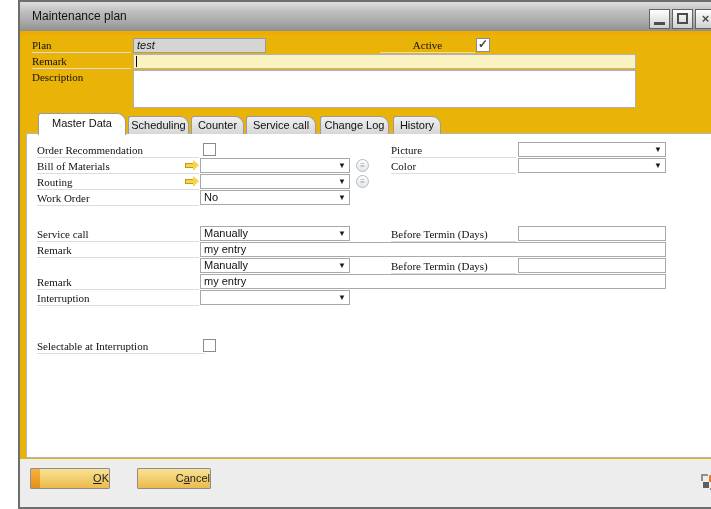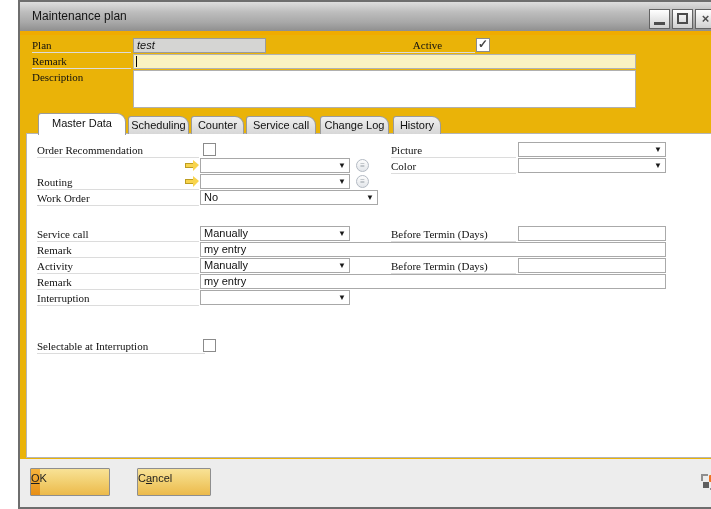--- a/index.html
+++ b/index.html
@@ -46,23 +46,23 @@
   .larr{position:absolute;width:14px;height:11px;cursor:pointer;}
   .larr .shaft{position:absolute;left:0;top:3px;width:8px;height:5px;background:#f8d44c;border:1px solid #bd9d22;border-right:none;box-sizing:border-box;}
   .larr .head{position:absolute;left:8px;top:0;width:0;height:0;border-left:6px solid #f8d44c;border-top:5px solid transparent;border-bottom:6px solid transparent;}
 
   
   .cfl{position:absolute;width:13px;height:13px;border:1px solid #b3bac3;border-radius:50%;
     background:linear-gradient(#fdfdfd,#e3e6ea);color:#98a0a8;font-size:8px;line-height:11px;text-align:center;box-sizing:border-box;cursor:pointer;}
 
   
   .footer{position:absolute;left:2px;top:459px;width:707px;height:48px;background:#ededed;}
-  .btn{position:absolute;top:9px;height:28px;border:1px solid #8e8e8e;border-radius:1px;box-sizing:border-box;
+  .btn{position:absolute;top:9px;height:21px;border:1px solid #8e8e8e;border-radius:1px;box-sizing:border-box;
     background:linear-gradient(180deg,#f8e296 0%,#f2cf70 50%,#ecba4b 100%);
-    font-size:11px;color:#1d1d1d;text-align:left;line-height:19px;cursor:pointer;overflow:hidden;}
+    font-size:11px;color:#1d1d1d;text-align:right;line-height:19px;cursor:pointer;overflow:hidden;padding-left:8px;}
   .btn .stripe{position:absolute;left:0;top:0;width:9px;height:100%;background:linear-gradient(180deg,#f6b33d,#e78f17);}
   .btn .cap{position:relative;}
   .key{text-decoration:underline;}
 
   
   .rz{position:absolute;left:683px;top:474px;width:16px;height:16px;cursor:nwse-resize;}
   .rz .tl{position:absolute;left:0;top:0;width:7px;height:7px;border-left:2px solid #8f8f8f;border-top:2px solid #8f8f8f;box-sizing:border-box;}
   .rz .br{position:absolute;right:0;bottom:0;width:7px;height:7px;border-right:2px solid #8f8f8f;border-bottom:2px solid #8f8f8f;box-sizing:border-box;}
   .rz .orange{position:absolute;right:1px;top:1px;width:7px;height:7px;background:#ee7523;border-radius:1px;}
   .rz .dark{position:absolute;left:2px;bottom:2px;width:6px;height:6px;background:#5f5f5f;}
@@ -117,20 +117,21 @@
   <div class="panel">
 
     <div class="lbl" style="left:10px;top:8px;width:162px;">Order Recommendation</div>
     <div class="checkbox" style="left:176px;top:9px;"></div>
     <div class="lbl" style="left:364px;top:8px;width:125px;">Picture</div>
     <div class="combo" style="left:491px;top:8px;width:148px;">
       <span></span>
       <span class="arrow">▼</span>
     </div>
 
+    <div class="lbl" style="left:10px;top:24px;width:162px;">Bill of Materials</div>
     <div class="larr" style="left:158px;top:26px;">
         <div class="shaft"></div>
         <div class="head"></div>
       </div>
     <div class="combo" style="left:173px;top:24px;width:150px;">
       <span></span>
       <span class="arrow">▼</span>
     </div>
     <div class="cfl" style="left:329px;top:25px;">≡</div>
     <div class="lbl" style="left:364px;top:24px;width:125px;">Color</div>
@@ -144,41 +145,40 @@
         <div class="shaft"></div>
         <div class="head"></div>
       </div>
     <div class="combo" style="left:173px;top:40px;width:150px;">
       <span></span>
       <span class="arrow">▼</span>
     </div>
     <div class="cfl" style="left:329px;top:41px;">≡</div>
 
     <div class="lbl" style="left:10px;top:56px;width:162px;">Work Order</div>
-    <div class="combo" style="left:173px;top:56px;width:178px;">
+    <div class="combo" style="left:173px;top:56px;width:150px;">
       <span>No</span>
       <span class="arrow">▼</span>
     </div>
 
     <div class="lbl" style="left:10px;top:92px;width:162px;">Service call</div>
     <div class="combo" style="left:173px;top:92px;width:150px;">
       <span>Manually</span>
       <span class="arrow">▼</span>
     </div>
     <div class="lbl" style="left:364px;top:92px;width:125px;">Before Termin (Days)</div>
     <div class="inputbox" style="left:491px;top:92px;width:148px;">
       <span></span>
     </div>
 
     <div class="lbl" style="left:10px;top:108px;width:162px;">Remark</div>
     <div class="inputbox" style="left:173px;top:108px;width:466px;">
       <span>my entry</span>
     </div>
 
-    <div class="lbl" style="left:10px;top:124px;width:162px;">Activity</div>
     <div class="combo" style="left:173px;top:124px;width:150px;">
       <span>Manually</span>
       <span class="arrow">▼</span>
     </div>
     <div class="lbl" style="left:364px;top:124px;width:125px;">Before Termin (Days)</div>
     <div class="inputbox" style="left:491px;top:124px;width:148px;">
       <span></span>
     </div>
 
     <div class="lbl" style="left:10px;top:140px;width:162px;">Remark</div>

